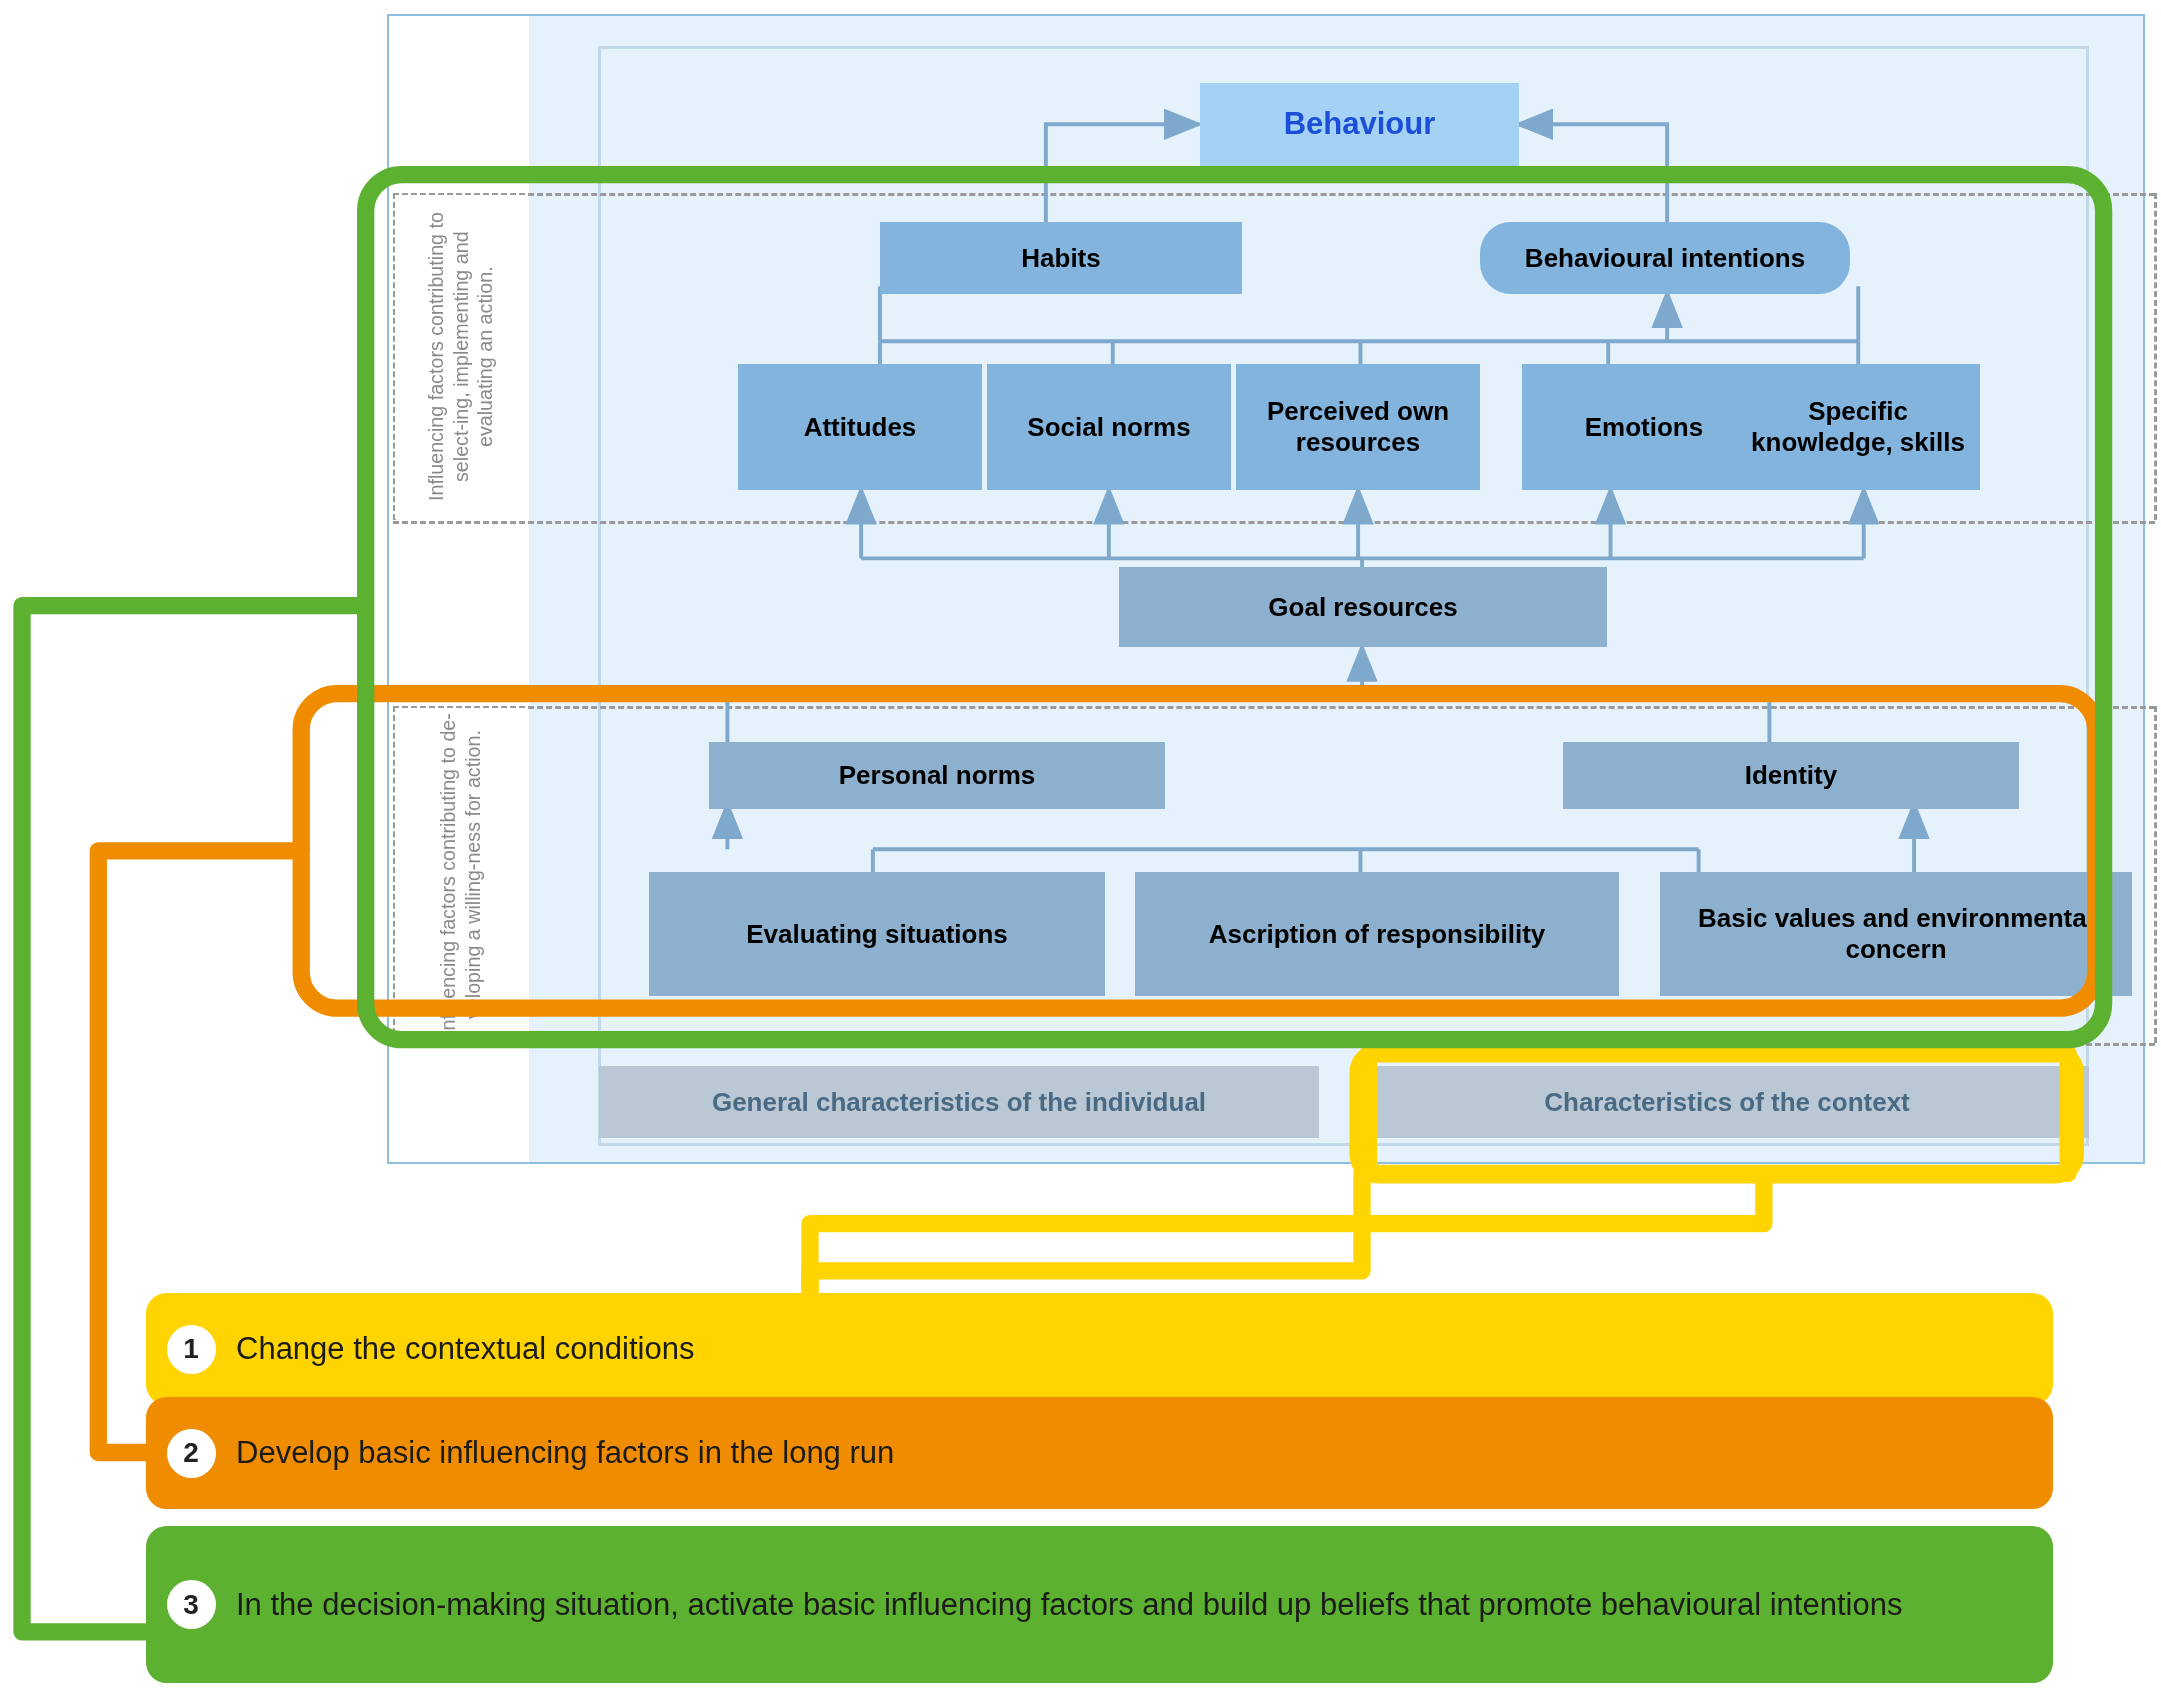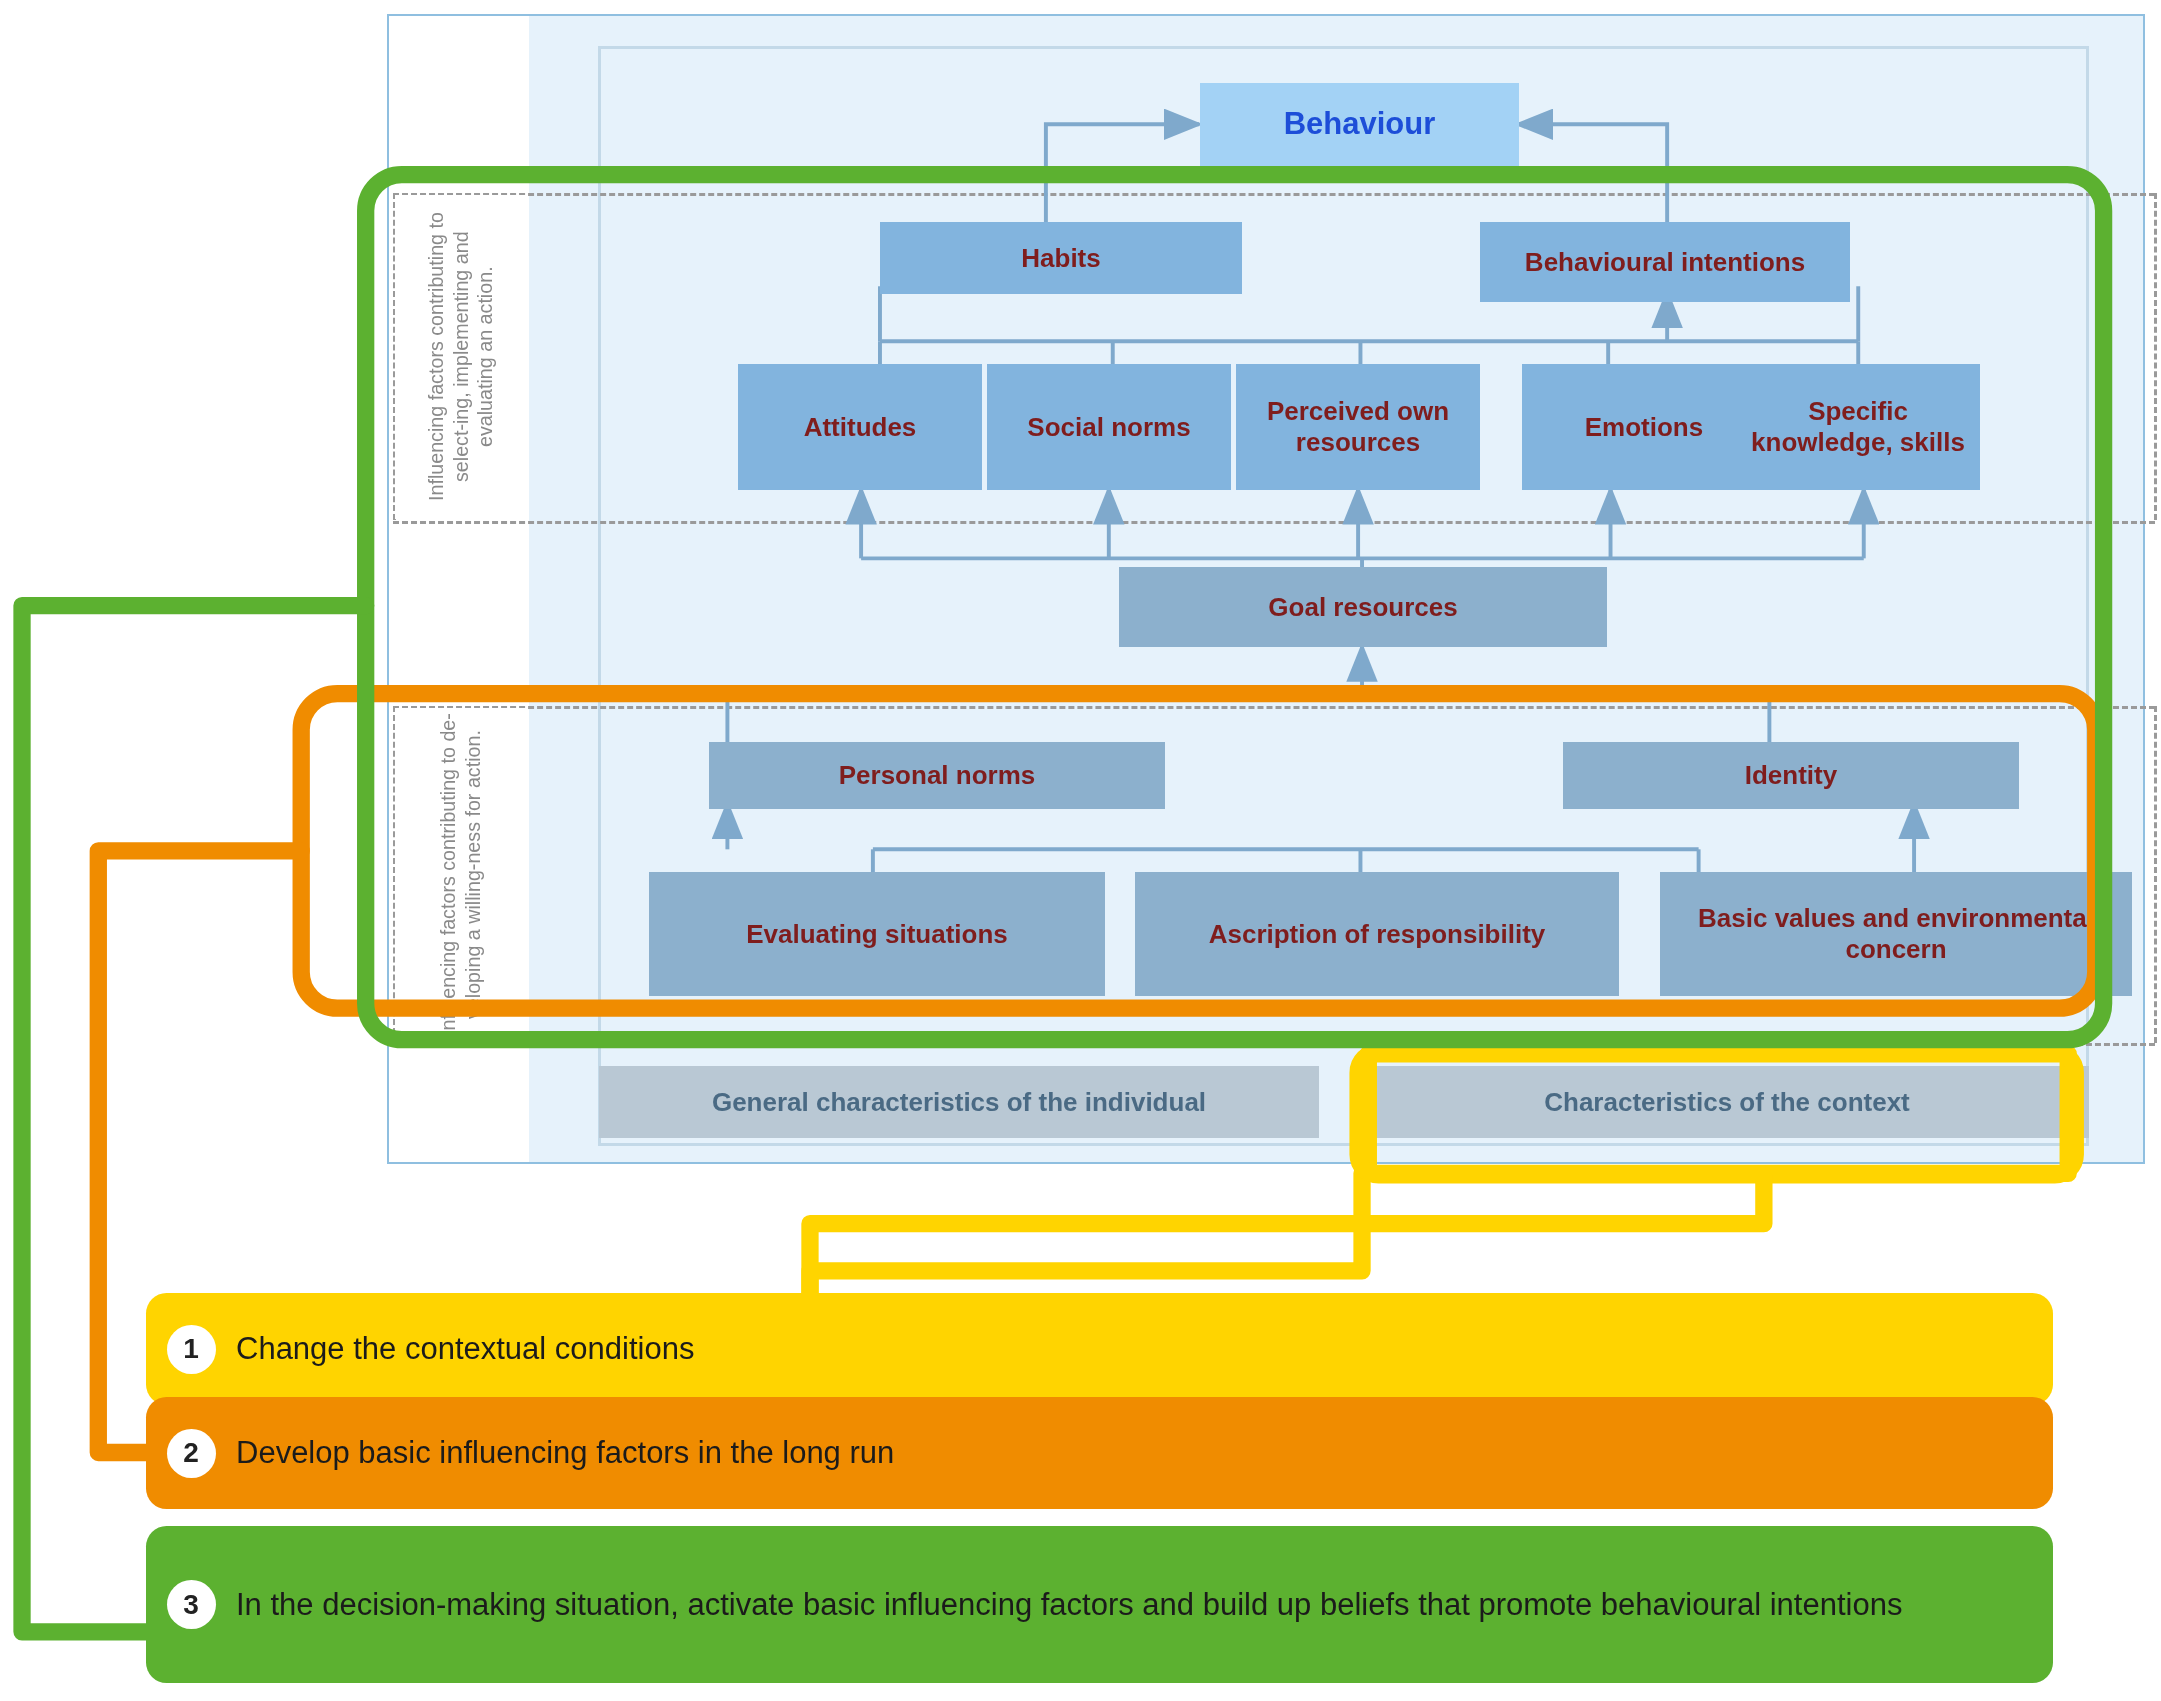--- a/index.html
+++ b/index.html
@@ -9,21 +9,21 @@
   
   .abs{position:absolute;box-sizing:border-box;}
 
   
   .panel-outer{border:2.4px solid #8fbfe0;background:#ffffff;}
   .panel-blue{background:#e6f2fb;border:2.4px solid #8fbfe0;border-left:none;}
   .panel-inner{border:3.1px solid #c3d9e8;background:transparent;}
 
   
   .node{display:flex;align-items:center;justify-content:center;text-align:center;
-        color:#7f1d1d;font-weight:bold;line-height:1.18;}
+        color:#000000;font-weight:bold;line-height:1.18;}
   .node-behaviour{background:#a3d2f5;color:#1d4ed8;font-size:31px;}
   .node-mid{background:#82b4de;font-size:26px;}
   .node-dark{background:#8cb0cd;font-size:26px;}
   .node-grey{background:#b9c8d4;color:#4a6a84;font-size:26px;font-weight:bold;}
 
   
   .vlabel{display:flex;align-items:center;justify-content:center;color:#8a8a8a;
           font-size:19.7px;line-height:1.25;text-align:center;
           writing-mode:vertical-rl;transform:rotate(180deg);}
 
@@ -120,21 +120,21 @@
       <path d="M925,1080 L925,1022" marker-end="url(#ah)"></path>
 
       <path d="M2434,1122 L2434,1022" marker-end="url(#ah)"></path>
     </g>
   </svg>
 
   <div class="abs node node-behaviour" style="left:1200px;top:83px;width:319px;height:83px;">Behaviour</div>
 
   <div class="abs node node-mid" style="left:880px;top:222px;width:362px;height:72px;">Habits</div>
 
-  <div class="abs node node-mid" style="left:1480px;top:222px;width:370px;height:80px;">Behavioural intentions</div>
+  <div class="abs node node-mid" style="left:1480px;top:222px;width:370px;height:72px;border-radius:31px;">Behavioural intentions</div>
 
   <div class="abs node node-mid" style="left:738px;top:364px;width:244px;height:126px;">Attitudes</div>
 
   <div class="abs node node-mid" style="left:987px;top:364px;width:244px;height:126px;">Social norms</div>
 
   <div class="abs node node-mid" style="left:1236px;top:364px;width:244px;height:126px;">Perceived own resources</div>
 
   <div class="abs node node-mid" style="left:1487px;top:364px;width:244px;height:126px;margin-left:35px;">Emotions</div>
 
   <div class="abs node node-mid" style="left:1736px;top:364px;width:244px;height:126px;">Specific knowledge, skills</div>

